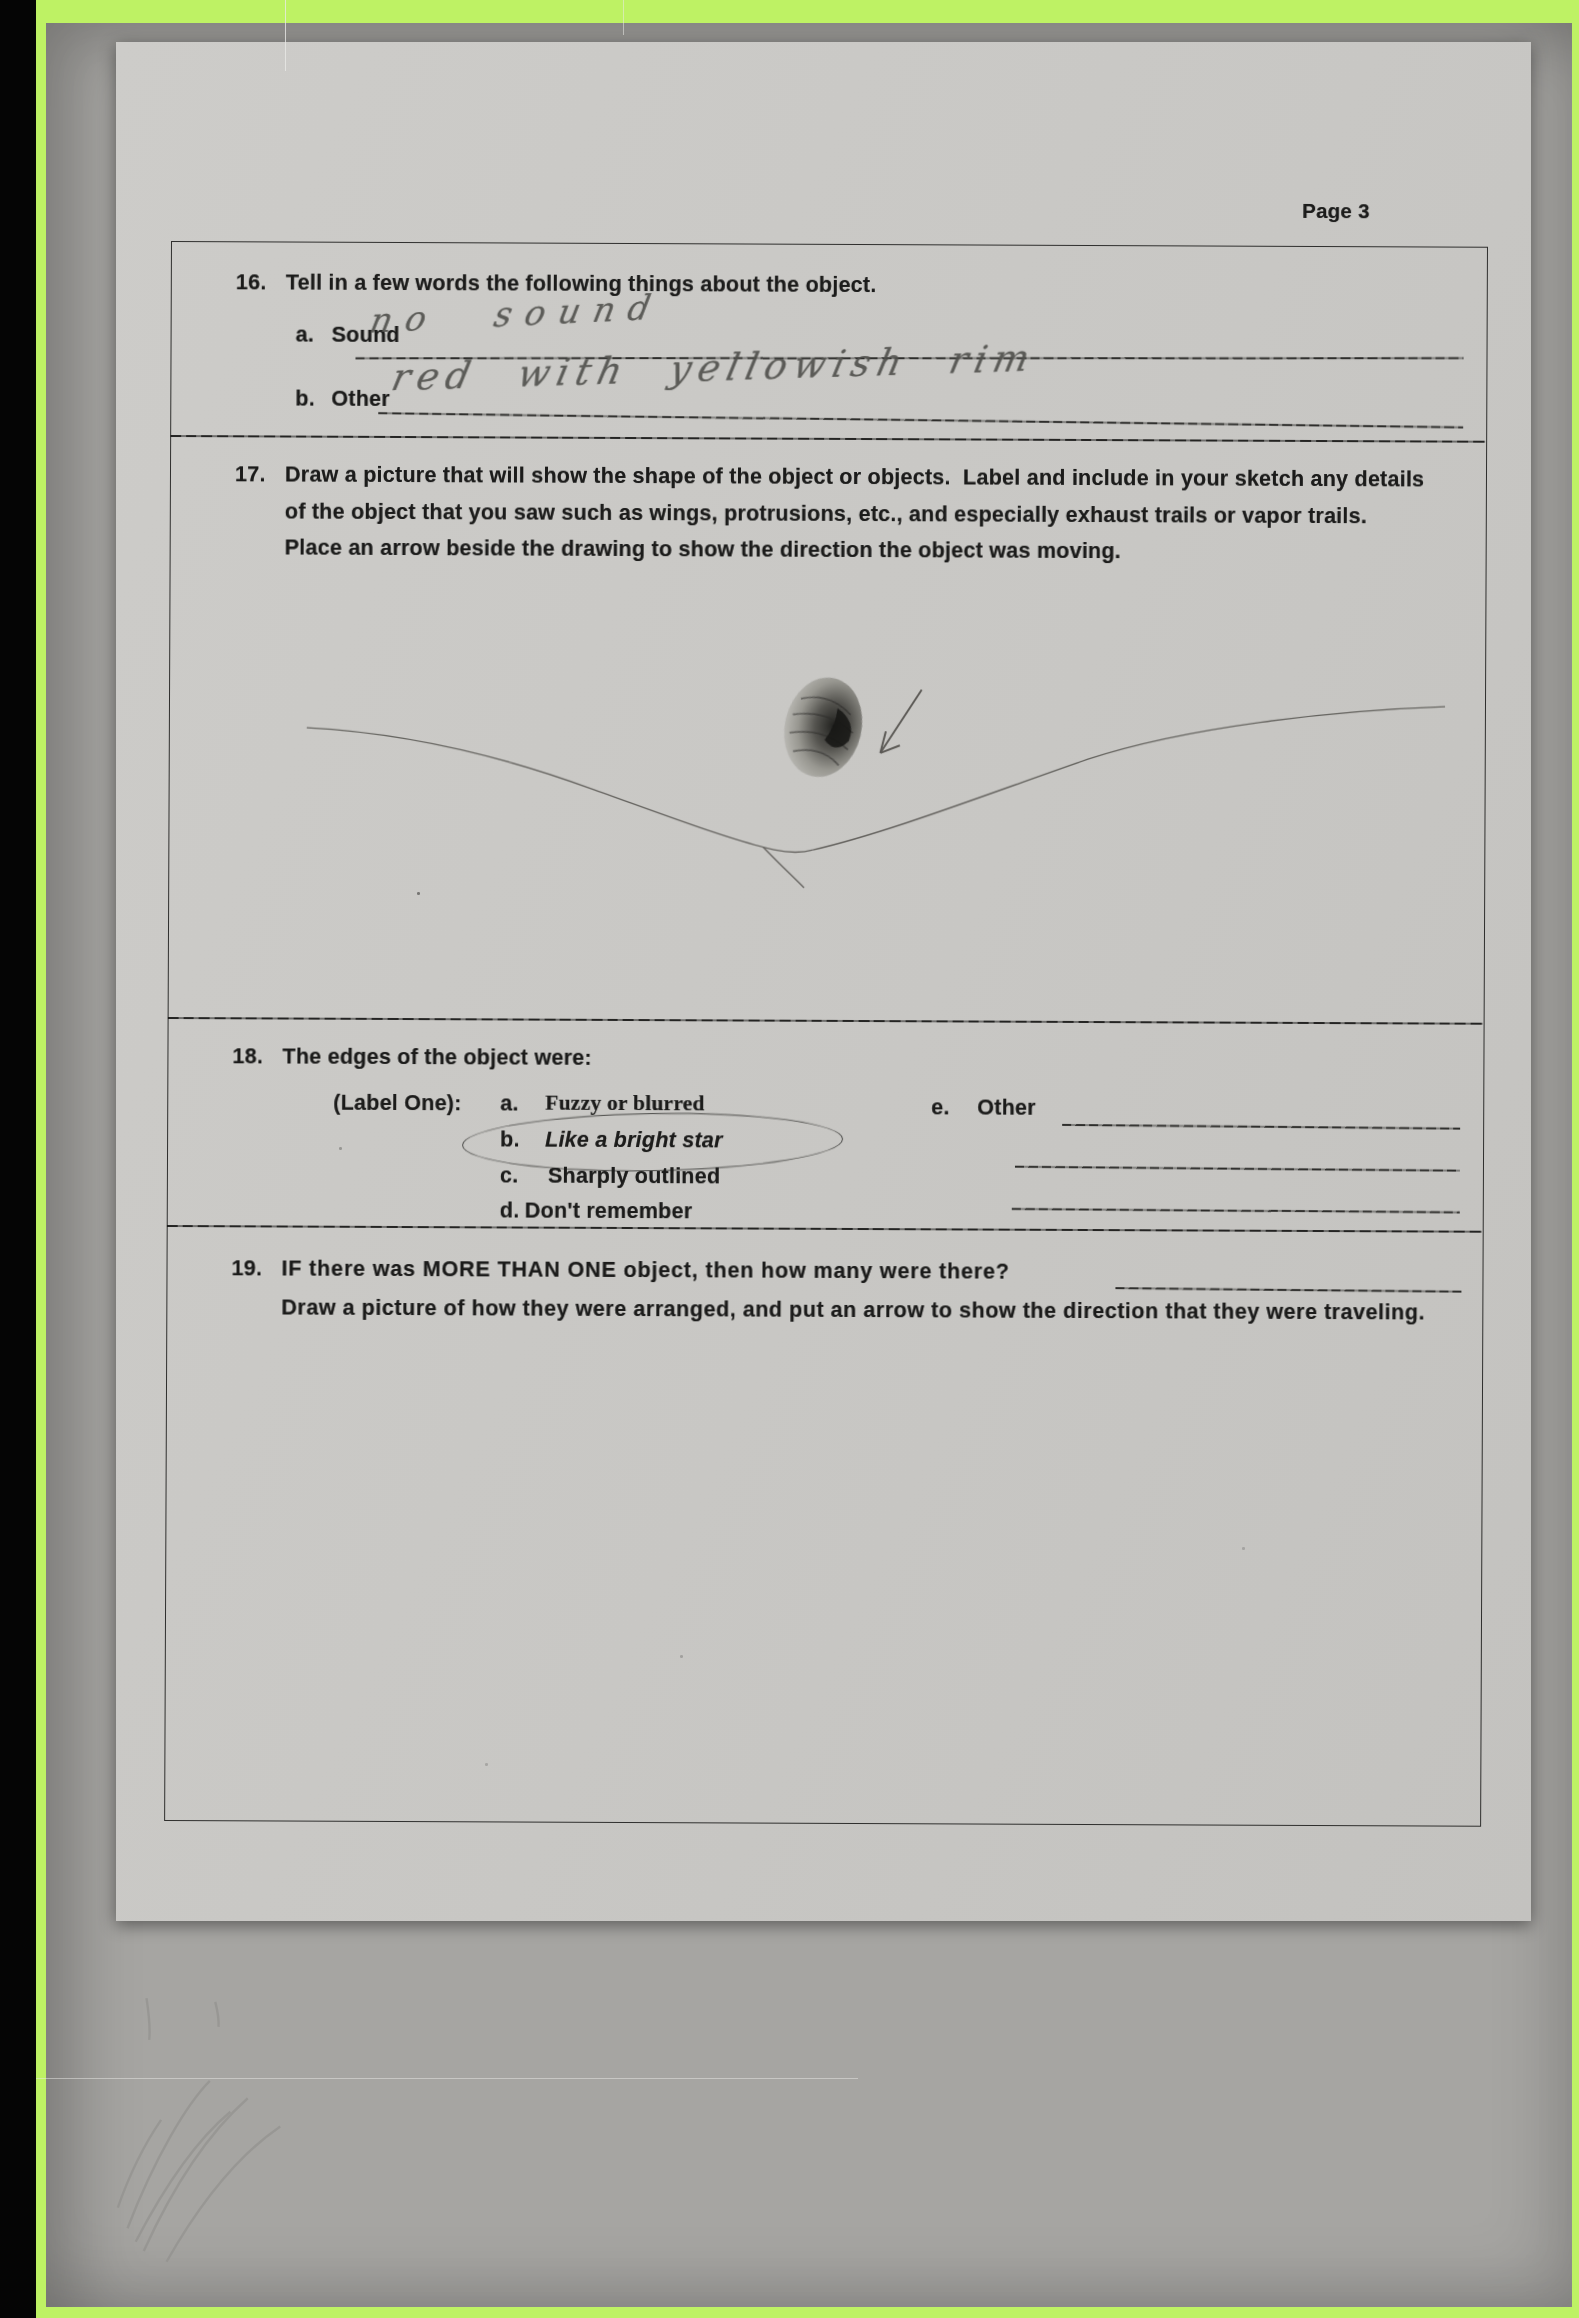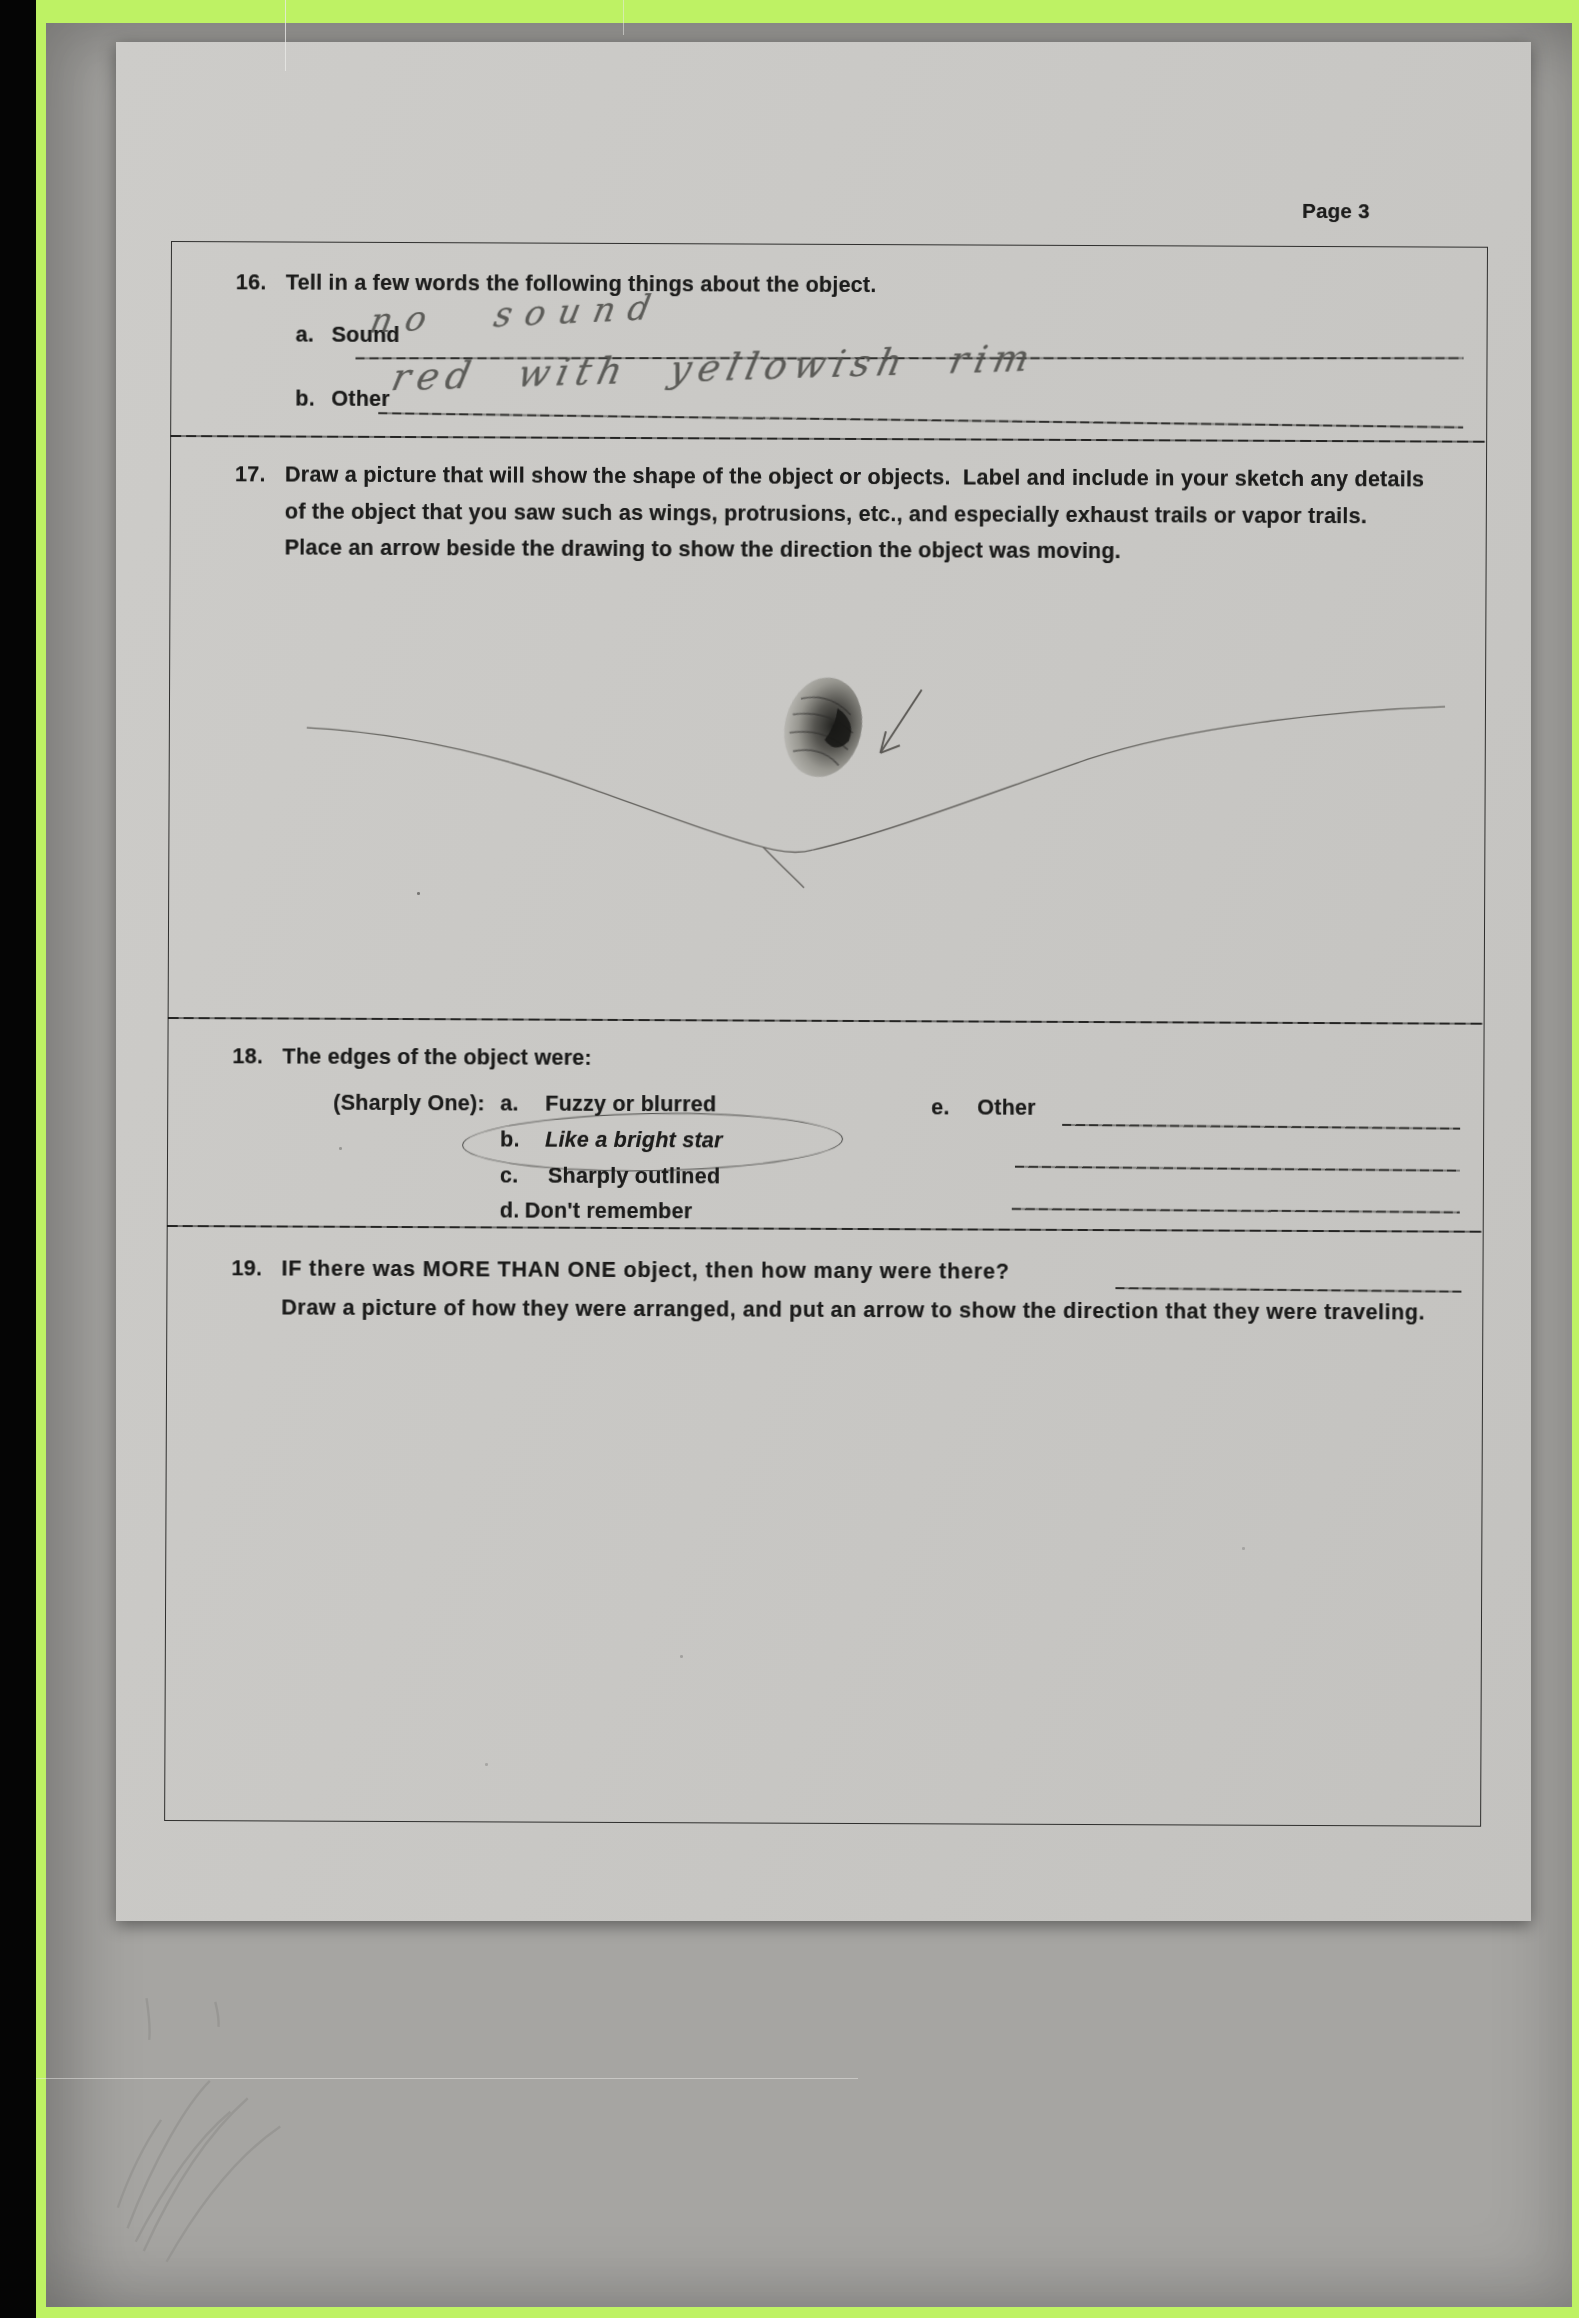--- a/index.html
+++ b/index.html
@@ -114,24 +114,24 @@
 
       <g fill="none" stroke="#504e4a" stroke-width="3.6" opacity=".9">
         <path d="M 1392,465 L 1316,582"></path>
         <path d="M 1316,582 L 1326,542"></path>
         <path d="M 1316,582 L 1352,568"></path>
       </g>
     </svg>
 
     <div class="txt" style="left:200px;top:1043px;">18.</div>
     <div class="txt" style="left:250px;top:1043px;">The edges of the object were:</div>
-    <div class="txt" style="left:301px;top:1089px;">(Sharply One):</div>
+    <div class="txt" style="left:301px;top:1089px;">(Label One):</div>
 
     <div class="txt" style="left:468px;top:1089px;">a.</div>
-    <div class="txt" style="left:513px;top:1089px;">Fuzzy or blurred</div>
+    <div class="txt" style="left:513px;top:1089px;font-family:Liberation Serif, serif;">Fuzzy or blurred</div>
 
     <div class="circle-annot" style="left:430px;top:1111px;width:379px;height:56px;transform:rotate(-1.2deg);filter:blur(0.3px);"></div>
     <div class="txt" style="left:468px;top:1125px;">b.</div>
     <div class="txt" style="left:513px;top:1125px;font-style:italic;">Like a bright star</div>
 
     <div class="txt" style="left:468px;top:1161px;">c.</div>
     <div class="txt" style="left:516px;top:1161px;">Sharply outlined</div>
 
     <div class="txt" style="left:468px;top:1196px;">d.</div>
     <div class="txt" style="left:493px;top:1196px;">Don't remember</div>

